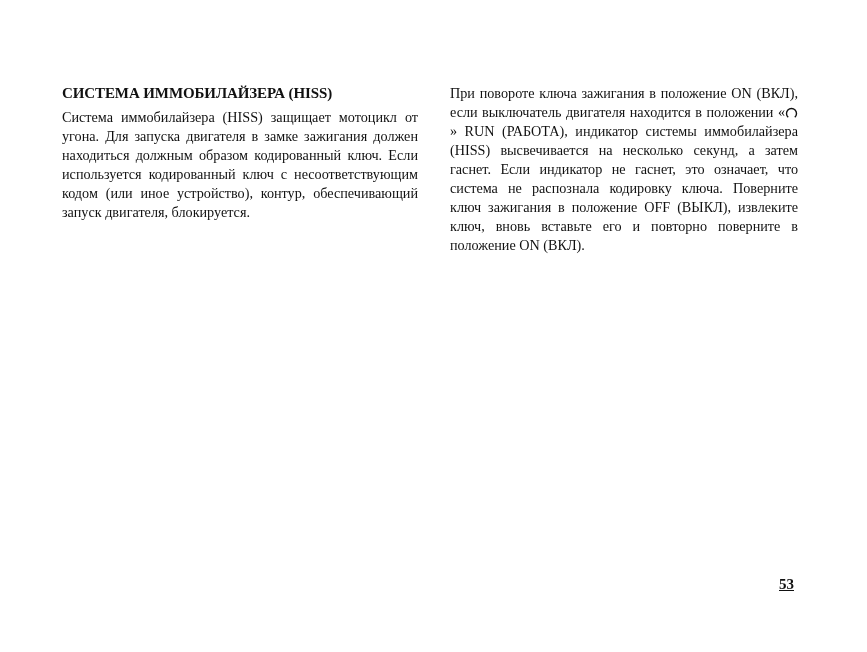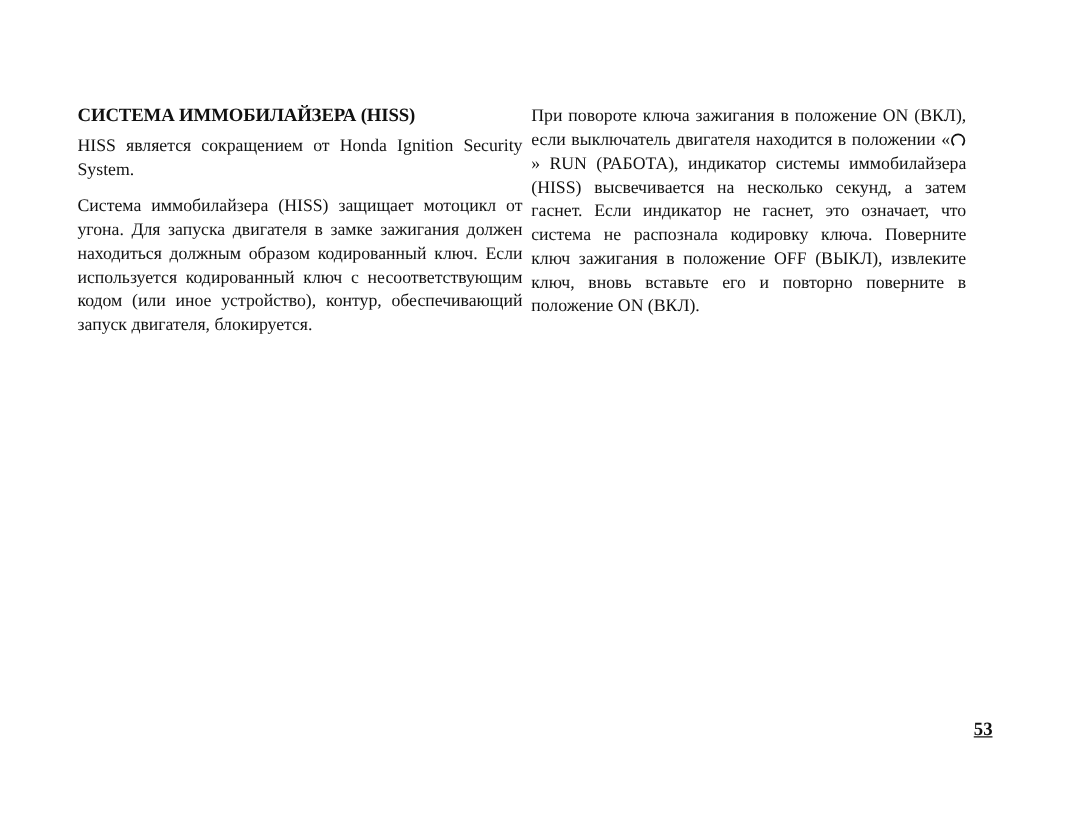--- a/index.html
+++ b/index.html
@@ -1,31 +1,30 @@
 <!DOCTYPE html>
 <html><head>
 <meta charset="utf-8">
 <style>
   html, body { margin: 0; padding: 0; background: #ffffff; }
   body { width: 867px; height: 652px; position: relative; overflow: hidden;
          font-family: "Liberation Serif", "DejaVu Serif", serif; color: #111; }
   .col { position: absolute; top: 84px; width: 356px; }
   .col-left { left: 62px; }
-  .col-right { left: 425px; width: 348px; }
+  .col-right { left: 450px; width: 348px; }
   h1 { font-size: 15px; font-weight: bold; margin: 0 0 6px 0; letter-spacing: -0.1px; line-height: 18px; }
   p { font-size: 14.2px; line-height: 19px; margin: 0 0 10px 0; text-align: justify; hyphens: manual; }
   .icon { display: inline-block; width: 13px; height: 13px; vertical-align: -2px; }
   .page-num { position: absolute; left: 779px; top: 576px; font-size: 15px; font-weight: bold; text-decoration: underline; }
 </style>
 </head>
 <body>
 
 <div class="col col-left">
   <h1>СИСТЕМА ИММОБИЛАЙЗЕРА (HISS)</h1>
-  <p>HISS является сокращением от Honda Ignition Security System.</p>
   <p>Система иммобилайзера (HISS) защищает мото­цикл от угона. Для запуска двигателя в замке за­жигания должен находиться должным образом кодированный ключ. Если используется кодиро­ванный ключ с несоответствующим кодом (или иное устройство), контур, обеспечивающий запуск двигателя, блокируется.</p>
 </div>
 
 <div class="col col-right">
   <p><span>При повороте ключа зажигания в положение ON (ВКЛ), если выключатель двигателя находится в положении «</span><span class="icon"><svg width="13" height="13" viewBox="0 0 13 13">
           <path d="M3.2 11.2 A5 5 0 1 1 9.8 11.2" fill="none" stroke="#111" stroke-width="1.4"></path>
         </svg></span><span>» RUN (РАБОТА), индикатор си­стемы иммобилайзера (HISS) высвечивается на несколько секунд, а затем гаснет. Если индикатор не гаснет, это означает, что система не распознала кодировку ключа. Поверните ключ зажигания в положение OFF (ВЫКЛ), извлеките ключ, вновь вставьте его и повторно поверните в положение ON (ВКЛ).</span></p>
 </div>
 
 <div class="page-num">53</div>

